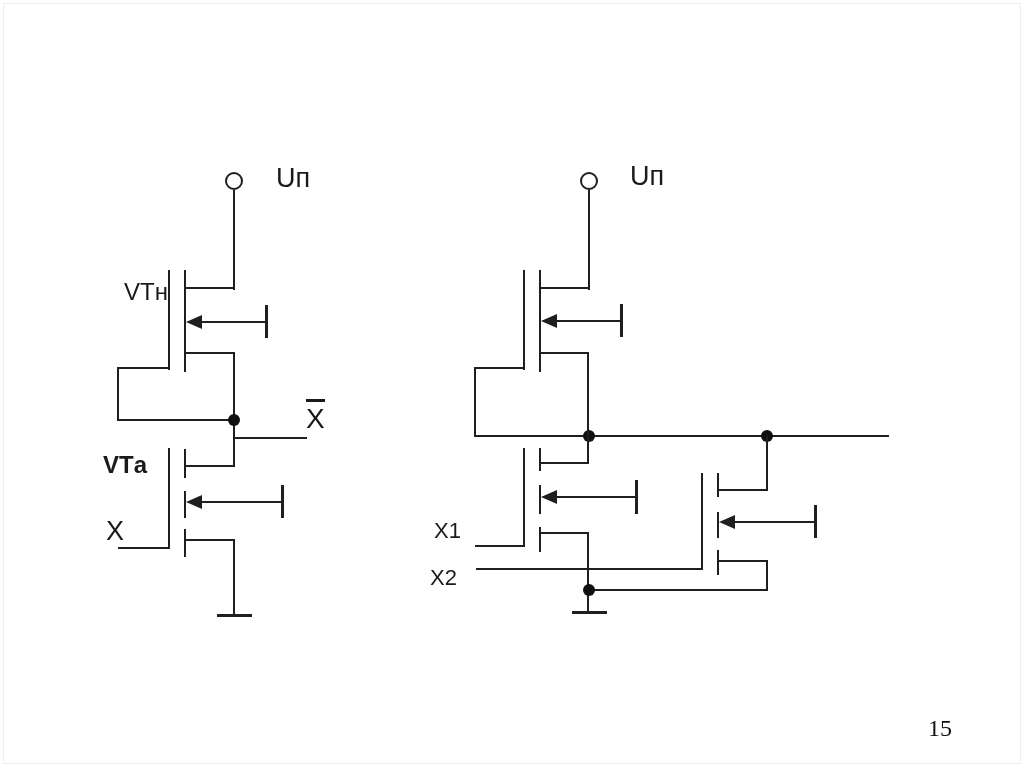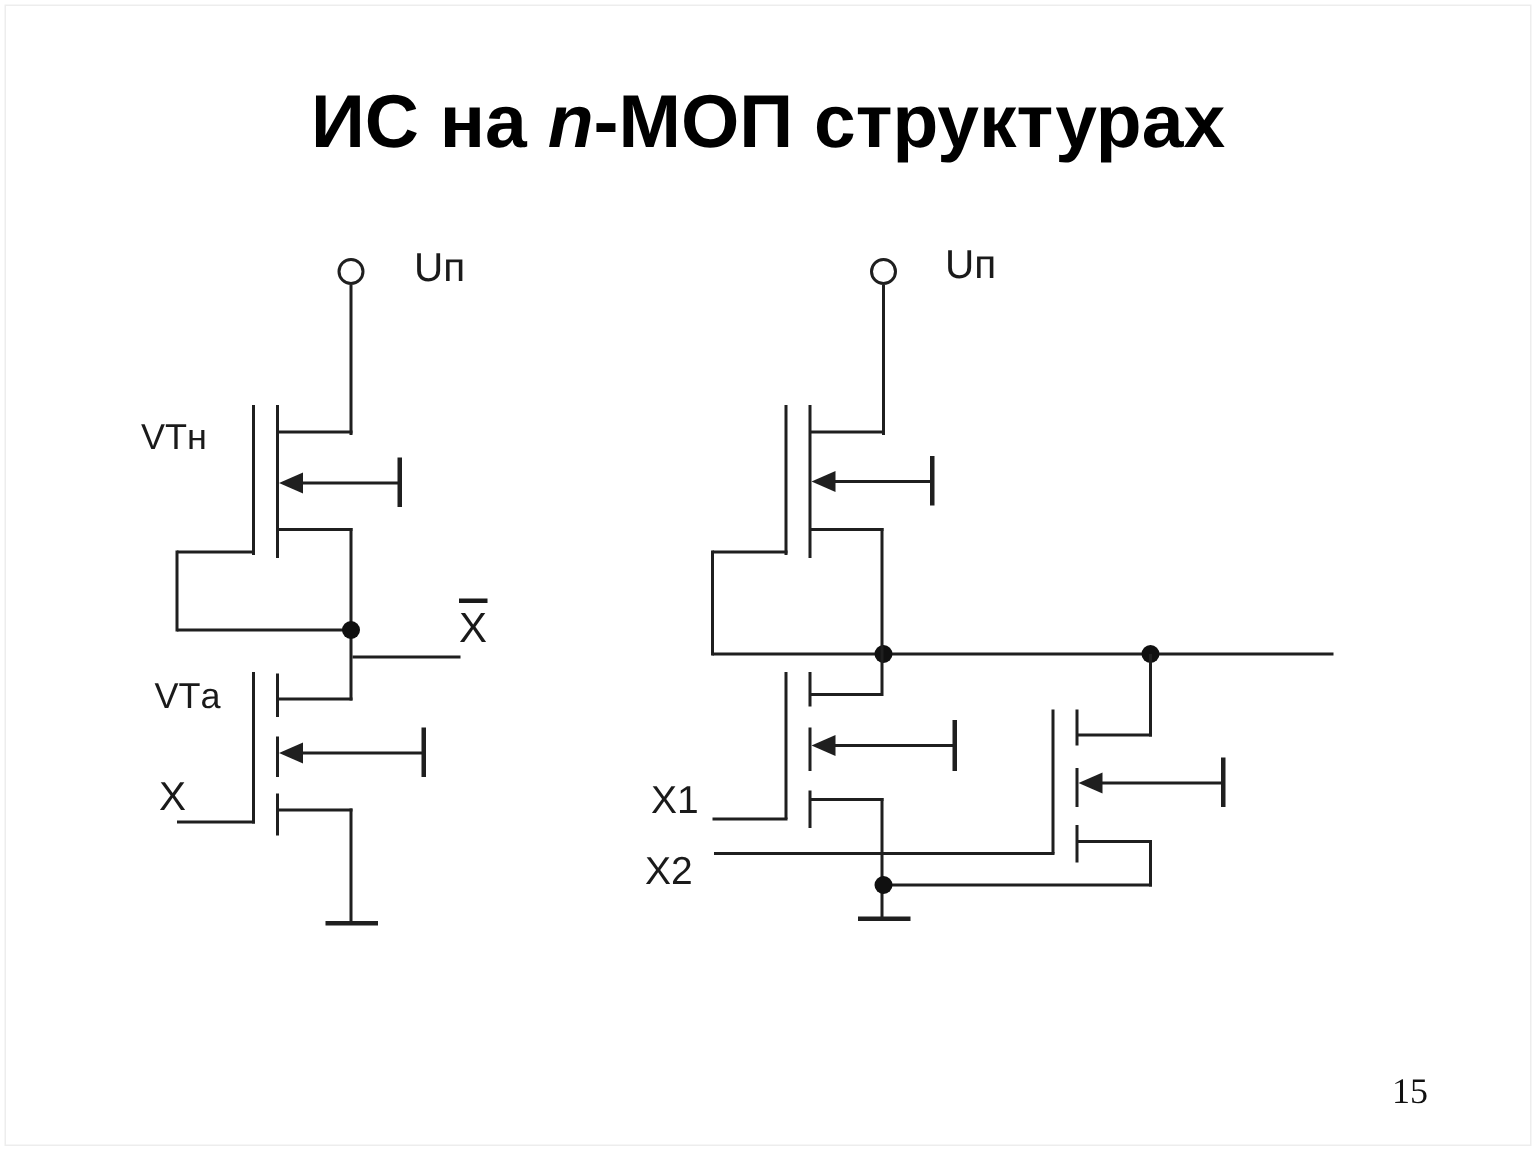--- a/index.html
+++ b/index.html
@@ -11,64 +11,61 @@
   .title .it{font-style:italic;font-weight:bold;}
   .h{position:absolute;height:2px;background:#1f1f1f;}
   .v{position:absolute;width:2px;background:#1f1f1f;}
   .tb{position:absolute;width:3px;background:#1f1f1f;}
   .gnd{position:absolute;height:3px;background:#1f1f1f;}
   .dot{position:absolute;width:12px;height:12px;border-radius:50%;background:#101010;}
   .term{position:absolute;width:14px;height:14px;border:2px solid #1f1f1f;border-radius:50%;background:#fff;}
   .arrL{position:absolute;width:0;height:0;border-top:7px solid transparent;
         border-bottom:7px solid transparent;border-right:16px solid #1f1f1f;}
   .lbl{position:absolute;line-height:1;white-space:nowrap;}
-  .f27{font-size:27px;} .f24{font-size:24px;} .f26{font-size:26px;} .f28{font-size:28px;}
+  .f27{font-size:27px;} .f24{font-size:24px;} .f26{font-size:22px;} .f28{font-size:28px;}
   .overbar{display:inline-block;border-top:3px solid #1a1a1a;padding-top:3px;line-height:1;}
   .pagenum{position:absolute;left:928px;top:715px;font-family:"Liberation Serif",serif;
            font-size:24px;color:#111;}
 </style>
 </head>
 <body>
 
 <div class="stage">
   <div class="frame"></div>
 
-  <div class="title">
-    <span>ИС на </span><span class="it">n</span><span>-МОП структурах</span>
-  </div>
 
   <div>
 
     <div class="term" style="left:225px;top:172px;"></div>
     <div class="lbl f27" style="left:276px;top:165px;">Uп</div>
     <div class="v" style="left:233px;top:190px;height:100px;"></div>
 
     <div class="h" style="left:185px;top:287px;width:50px;"></div>
     <div class="v" style="left:184px;top:270px;height:102px;"></div>
     <div class="v" style="left:168px;top:270px;height:100px;"></div>
-    <div class="lbl f24" style="left:94px;top:280px;">VTн</div>
+    <div class="lbl f24" style="left:124px;top:280px;">VTн</div>
     <div class="h" style="left:190px;top:321px;width:77px;"></div>
     <div class="arrL" style="left:186px;top:315px;"></div>
     <div class="tb" style="left:265px;top:305px;height:33px;"></div>
     <div class="h" style="left:185px;top:352px;width:50px;"></div>
 
     <div class="h" style="left:118px;top:367px;width:52px;"></div>
     <div class="v" style="left:117px;top:367px;height:54px;"></div>
     <div class="h" style="left:118px;top:419px;width:117px;"></div>
 
     <div class="v" style="left:233px;top:352px;height:115px;"></div>
     <div class="dot" style="left:228px;top:414px;"></div>
     <div class="h" style="left:235px;top:437px;width:72px;"></div>
     <div class="lbl f28" style="left:306px;top:399px;"><span class="overbar">X</span></div>
 
     <div class="v" style="left:168px;top:448px;height:101px;"></div>
     <div class="v" style="left:184px;top:449px;height:29px;"></div>
     <div class="v" style="left:184px;top:491px;height:27px;"></div>
     <div class="v" style="left:184px;top:529px;height:28px;"></div>
-    <div class="lbl f24" style="left:103px;top:453px;">VTа</div>
+    <div class="lbl f24" style="left:103px;top:453px;font-weight:bold;">VTа</div>
     <div class="h" style="left:185px;top:465px;width:50px;"></div>
     <div class="h" style="left:190px;top:501px;width:93px;"></div>
     <div class="arrL" style="left:186px;top:495px;"></div>
     <div class="tb" style="left:281px;top:485px;height:33px;"></div>
     <div class="h" style="left:185px;top:539px;width:50px;"></div>
     <div class="v" style="left:233px;top:539px;height:77px;"></div>
 
     <div class="lbl f27" style="left:106px;top:518px;">X</div>
     <div class="h" style="left:118px;top:547px;width:52px;"></div>
 

